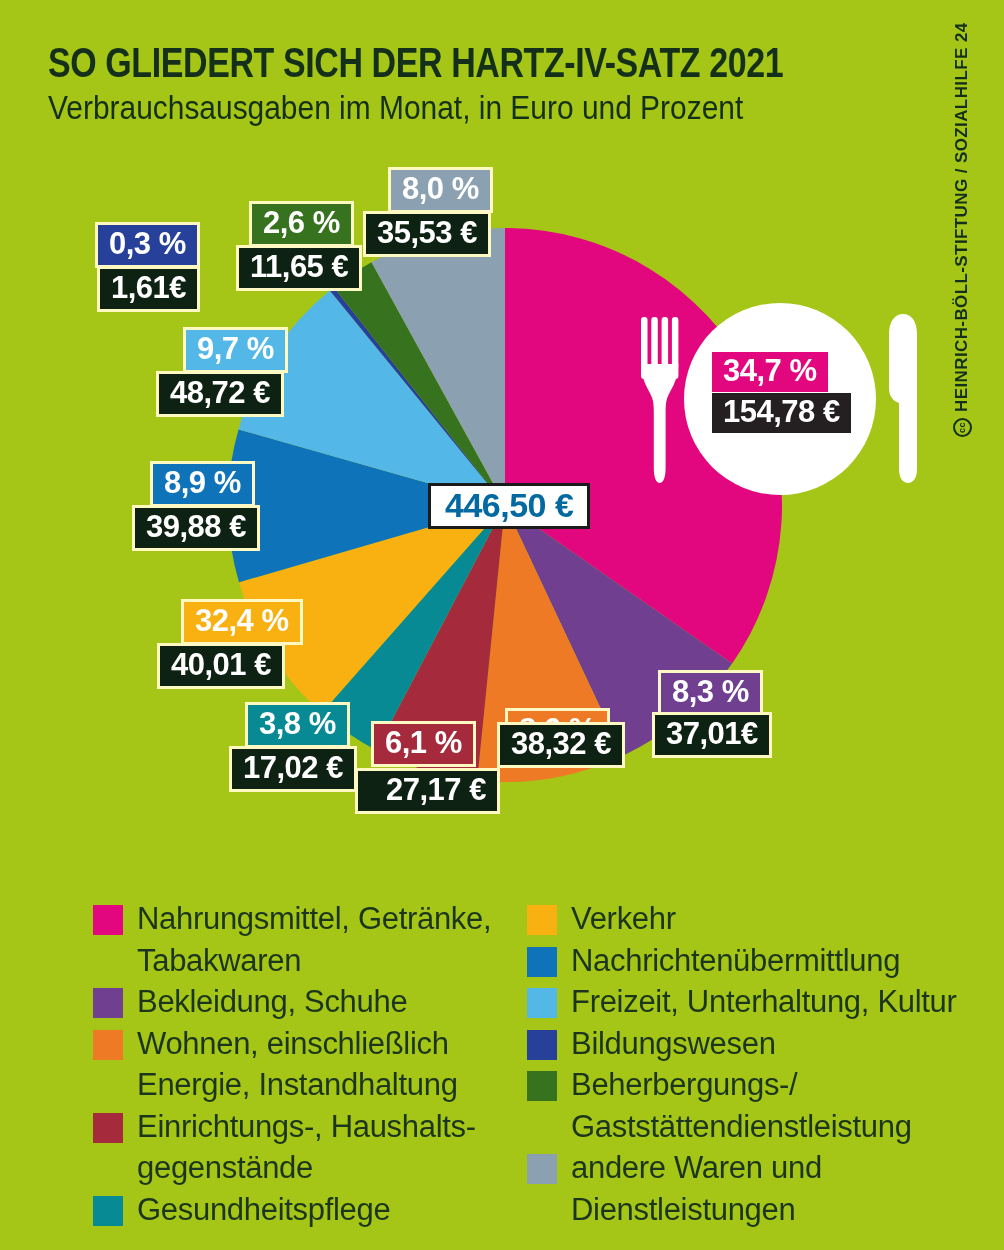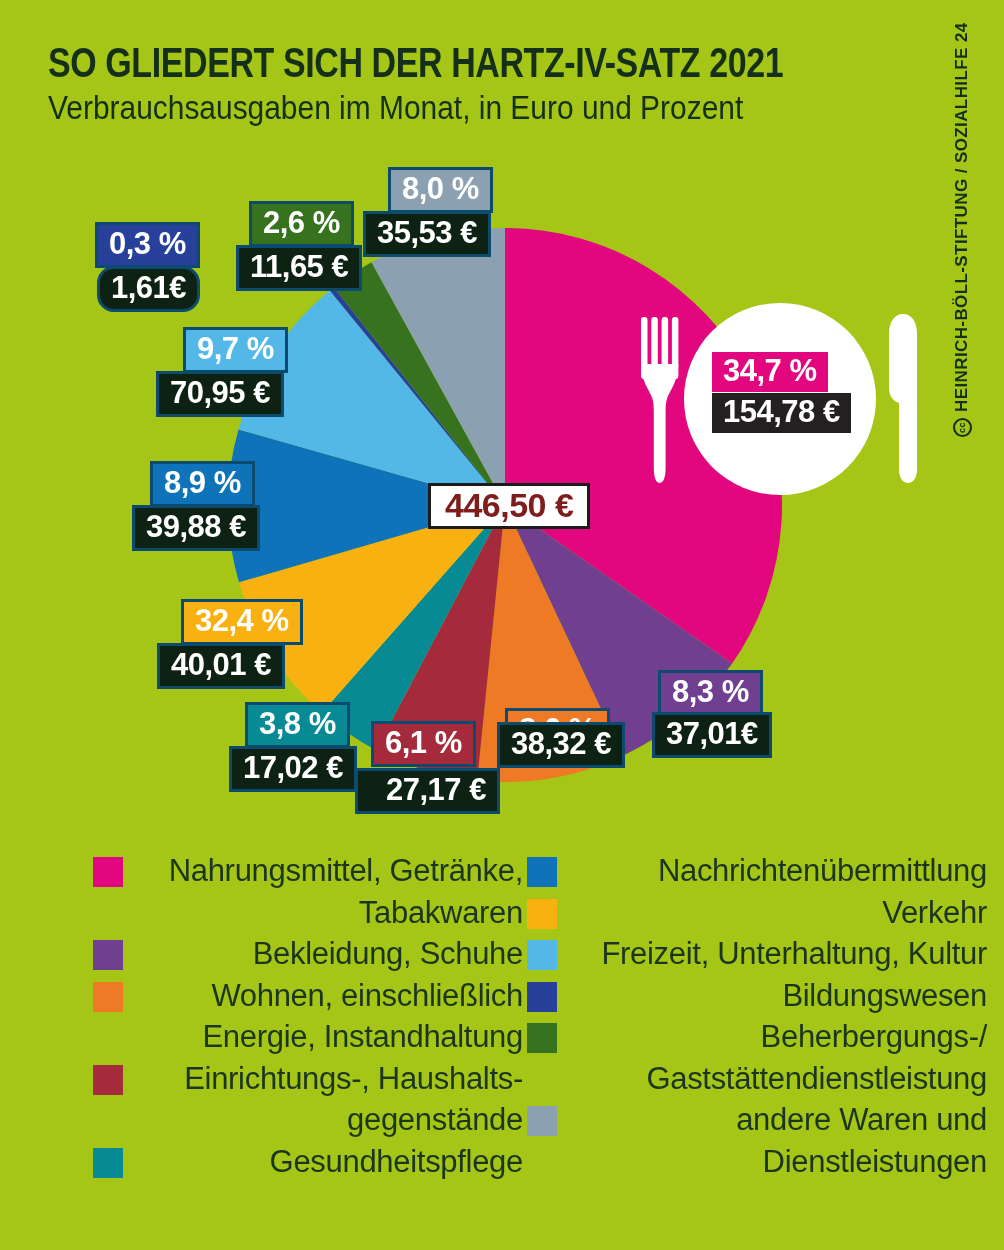--- a/index.html
+++ b/index.html
@@ -39,29 +39,29 @@
   }
   
   .pie-svg   { position:absolute; left:228px; top:228px; width:554px; height:554px; }
   .decor-svg { position:absolute; left:0; top:0; width:1004px; height:1250px; pointer-events:none; }
   .label-layer { position:absolute; left:0; top:0; width:1004px; height:1250px; }
   .vbox {
     position:absolute; color:#fff; font-weight:bold;
     font-size:31px; line-height:34px; letter-spacing:-0.5px;
     padding:2px 11px 4px; white-space:nowrap;
   }
-  .vbox.bordered { border:3px solid #0c4a6e; }
+  .vbox.bordered { border:3px solid #fef9c3; }
   .center-box {
     position:absolute; left:428px; top:483px;
-    background:#fff; border:3px solid #1b1b1b; color:#7f1d1d;
+    background:#fff; border:3px solid #1b1b1b; color:#0369a1;
     font-size:34px; line-height:36px; font-weight:bold;
     letter-spacing:-0.5px; padding:1px 14px 3px; white-space:nowrap;
   }
   
-  .legend-col { position:absolute; top:850px;text-align:right; }
+  .legend-col { position:absolute; top:898px; }
   .legend-col.left  { left:93px;  width:430px; }
   .legend-col.right { left:527px; width:460px; }
   .legend-item { position:relative; padding-left:44px; color:#1b351e; }
   .legend-label {
     font-size:31px; line-height:41.5px; white-space:pre-line;
     letter-spacing:-0.3px;
   }
   .legend-swatch {
     position:absolute; left:0; top:7px; width:30px; height:30px;
   }
@@ -116,23 +116,23 @@
       <div class="vbox bordered" style="left: 497px; top: 722px; background: rgb(14, 34, 19);">38,32 €</div>
       <div class="vbox bordered" style="left: 371px; top: 721px; background: rgb(165, 42, 59);">6,1 %</div>
       <div class="vbox bordered" style="left: 355px; top: 768px; background: rgb(14, 34, 19); padding-left: 28px;">27,17 €</div>
       <div class="vbox bordered" style="left: 245px; top: 702px; background: rgb(7, 138, 148);">3,8 %</div>
       <div class="vbox bordered" style="left: 229px; top: 746px; background: rgb(14, 34, 19);">17,02 €</div>
       <div class="vbox bordered" style="left: 181px; top: 599px; background: rgb(248, 177, 16);">32,4 %</div>
       <div class="vbox bordered" style="left: 157px; top: 643px; background: rgb(14, 34, 19);">40,01 €</div>
       <div class="vbox bordered" style="left: 150px; top: 461px; background: rgb(14, 115, 184);">8,9 %</div>
       <div class="vbox bordered" style="left: 123px; top: 505px; background: rgb(14, 34, 19); margin-left: 9px;">39,88 €</div>
       <div class="vbox bordered" style="left: 183px; top: 327px; background: rgb(83, 184, 232);">9,7 %</div>
-      <div class="vbox bordered" style="left: 156px; top: 371px; background: rgb(14, 34, 19);">70,95 €</div>
+      <div class="vbox bordered" style="left: 156px; top: 371px; background: rgb(14, 34, 19);">48,72 €</div>
       <div class="vbox bordered" style="left: 95px; top: 222px; background: rgb(39, 65, 155);">0,3 %</div>
-      <div class="vbox bordered" style="left: 97px; top: 266px; background: rgb(14, 34, 19); border-radius: 17px;">1,61€</div>
+      <div class="vbox bordered" style="left: 97px; top: 266px; background: rgb(14, 34, 19);">1,61€</div>
       <div class="vbox bordered" style="left: 249px; top: 201px; background: rgb(55, 114, 31);">2,6 %</div>
       <div class="vbox bordered" style="left: 236px; top: 245px; background: rgb(14, 34, 19);">11,65 €</div>
       <div class="vbox bordered" style="left: 388px; top: 167px; background: rgb(139, 161, 177);">8,0 %</div>
       <div class="vbox bordered" style="left: 363px; top: 211px; background: rgb(14, 34, 19);">35,53 €</div>
     </div>
 
   <div class="legend-col left">
       <div class="legend-item">
         <span class="legend-swatch" style="background: rgb(226, 7, 126);"></span>
         <div class="legend-label">Nahrungsmittel, Getränke,
@@ -152,26 +152,26 @@
         <div class="legend-label">Einrichtungs-, Haushalts-
 gegenstände</div>
       </div>
       <div class="legend-item">
         <span class="legend-swatch" style="background: rgb(7, 138, 148);"></span>
         <div class="legend-label">Gesundheitspflege</div>
       </div>
     </div>
   <div class="legend-col right">
       <div class="legend-item">
+        <span class="legend-swatch" style="background: rgb(248, 177, 16);"></span>
+        <div class="legend-label">Verkehr</div>
+      </div>
+      <div class="legend-item">
         <span class="legend-swatch" style="background: rgb(14, 115, 184);"></span>
         <div class="legend-label">Nachrichtenübermittlung</div>
-      </div>
-      <div class="legend-item">
-        <span class="legend-swatch" style="background: rgb(248, 177, 16);"></span>
-        <div class="legend-label">Verkehr</div>
       </div>
       <div class="legend-item">
         <span class="legend-swatch" style="background: rgb(83, 184, 232);"></span>
         <div class="legend-label">Freizeit, Unterhaltung, Kultur</div>
       </div>
       <div class="legend-item">
         <span class="legend-swatch" style="background: rgb(39, 65, 155);"></span>
         <div class="legend-label">Bildungswesen</div>
       </div>
       <div class="legend-item">

